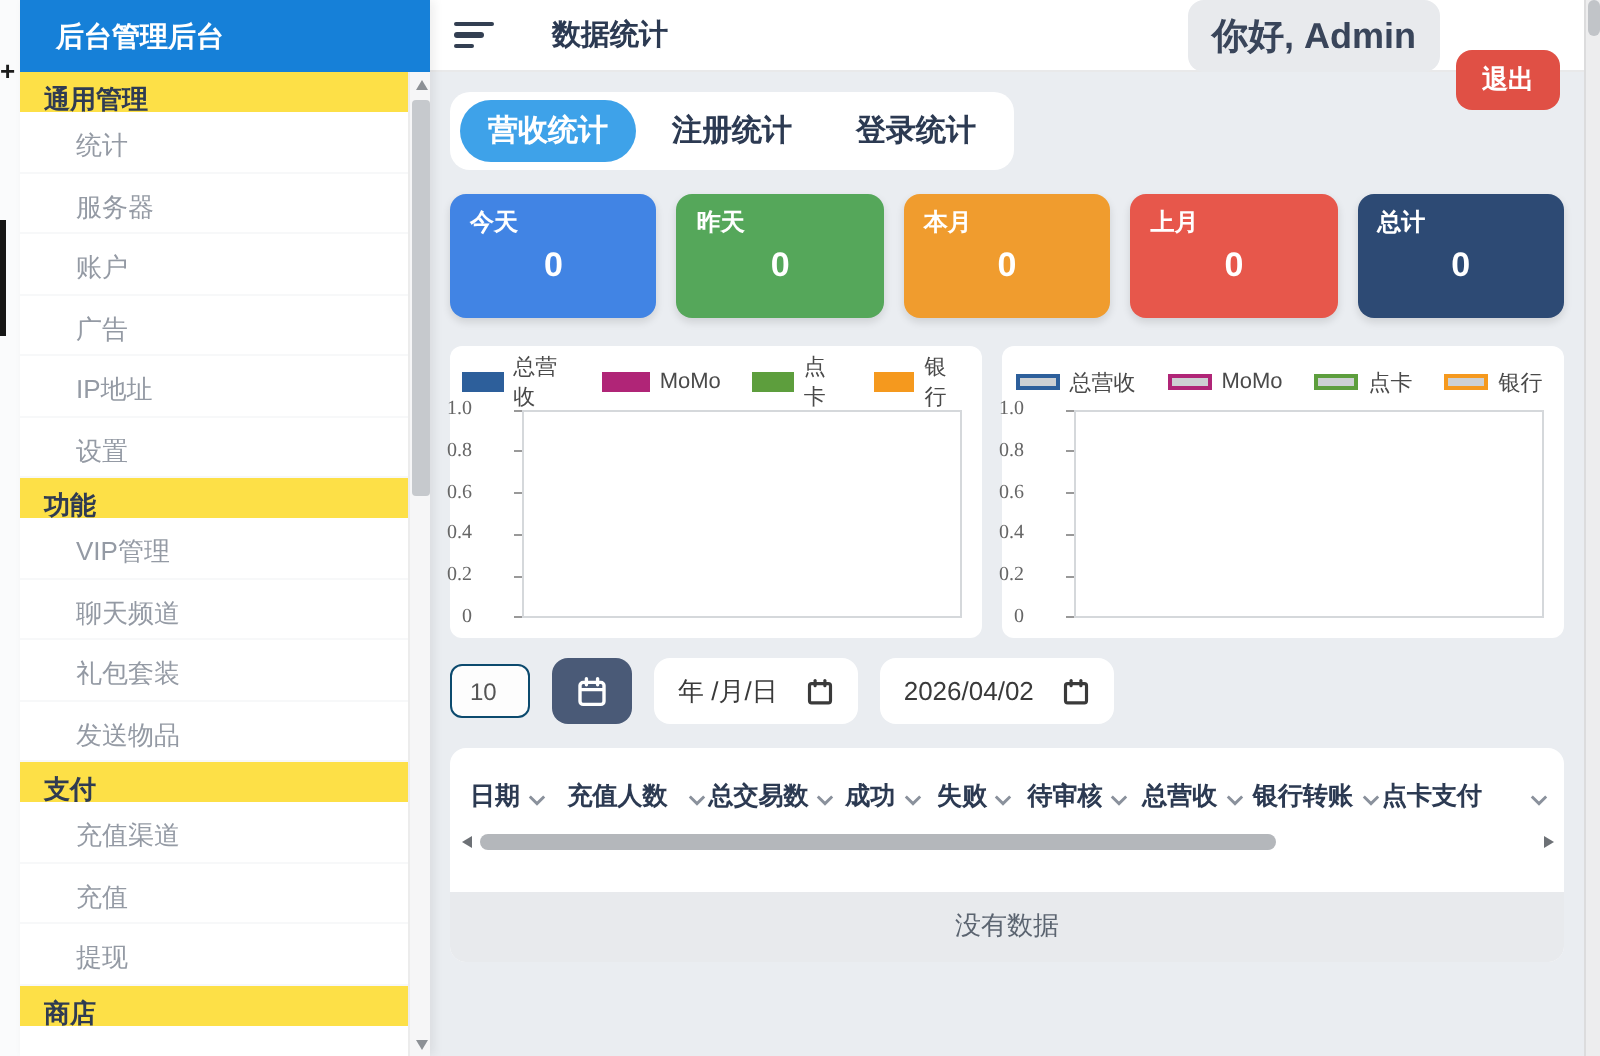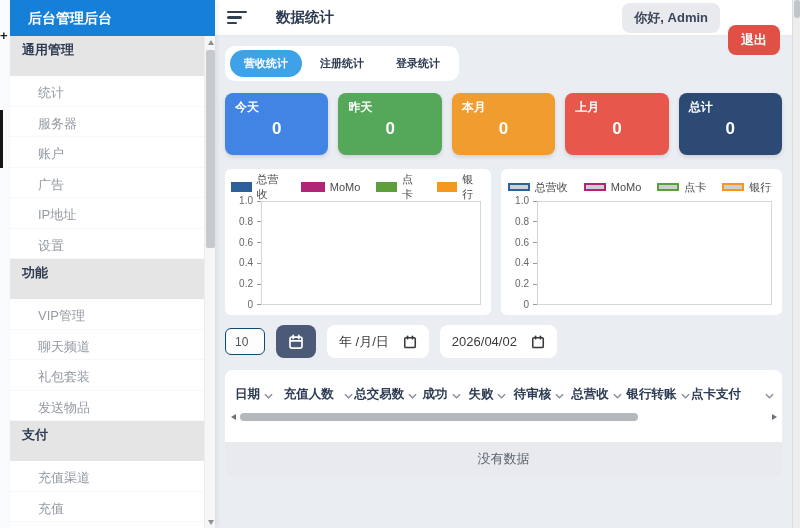--- a/index.html
+++ b/index.html
@@ -8,61 +8,61 @@
 
   
   .edge-strip { position:absolute; left:0; top:0; width:10px; height:528px; background:#fafbfc; z-index:1; }
   .edge-plus { position:absolute; top:28px; left:0; font-size:13px; color:#1c1c1c; font-weight:bold; }
   .edge-bar { position:absolute; top:110px; left:0; width:3px; height:58px; background:#161616; }
 
   
   .sidebar { position:absolute; left:10px; top:0; width:205px; height:528px; background:#fff; z-index:2; box-shadow:2px 0 5px rgba(0,0,0,.07); }
   .side-header { height:36px; line-height:36px; padding-left:18px; color:#fff; font-weight:bold; font-size:14px; }
   .side-body { position:absolute; top:36px; bottom:0; left:0; right:11px; overflow:hidden; }
-  .sec { background:#e5e5e5; color:#2f3b52; font-weight:bold; font-size:13px; padding:5px 10px 5px 12px; height:40px; }
+  .sec { background:#fde047; color:#2f3b52; font-weight:bold; font-size:13px; padding:5px 10px 5px 12px; height:20px; }
   .itm { color:#949aa4; font-size:13px; padding:8px 10px 8px 28px; height:30.5px; border-bottom:1px solid #f7f8f9; cursor:pointer; }
   .side-scrollbar { position:absolute; top:36px; right:0; bottom:0; width:11px; background:#f6f6f7; border-left:1px solid #ececec; }
   .side-scroll-up, .side-scroll-down { position:absolute; left:0; width:11px; height:12px; display:flex; align-items:center; justify-content:center; }
   .side-scroll-up { top:0; } .side-scroll-down { bottom:0; }
   .tri-up { width:0; height:0; border-left:3.5px solid transparent; border-right:3.5px solid transparent; border-bottom:5px solid #8d9196; }
   .tri-down { width:0; height:0; border-left:3.5px solid transparent; border-right:3.5px solid transparent; border-top:5px solid #8d9196; }
   .side-thumb { position:absolute; left:1px; top:14px; width:9px; height:198px; background:#c6c9cd; border-radius:2px; }
 
   
   .main { position:absolute; left:215px; top:0; right:0; height:528px; }
   .topbar { height:36px; background:#fff; display:flex; align-items:center; padding:0 14px 0 12px; border-bottom:1px solid #e9e9ea;gap:15px; }
   .burger { width:20px; margin-right:14px; cursor:pointer; }
   .burger span { display:block; height:2.5px; background:#333f52; border-radius:2px; margin:2.8px 0; }
   .burger span:nth-child(1){ width:20px; } .burger span:nth-child(2){ width:15px; } .burger span:nth-child(3){ width:10px; }
   .page-title { font-size:14.5px; font-weight:bold; color:#2c3a52; }
   .topbar-right { margin-left:auto; display:flex; gap:8px; align-items:center; padding-right:6px; }
-  .greeting { background:#e8eaed; color:#39455a; font-weight:bold; font-size:13px; padding:6px 12px; border-radius:8px; }
+  .greeting { background:#e8eaed; color:#39455a; font-weight:bold; font-size:18px; padding:6px 12px; border-radius:8px; }
   .logout { color:#fff; font-weight:bold; font-size:13px; padding:6px 13px; border-radius:8px; border:none; cursor:pointer;margin-top:44px; }
 
   .content { position:absolute; top:36px; left:0; right:8px; bottom:0; padding:10px 10px 0 10px; }
 
   .tabbar { display:inline-flex; background:#fff; border-radius:10px; padding:4px 5px; gap:4px; }
-  .tab { font-size:11px; font-weight:bold; color:#2c3a52; padding:6px 14px; border-radius:16px; cursor:pointer; }
+  .tab { font-size:15px; font-weight:bold; color:#2c3a52; padding:6px 14px; border-radius:16px; cursor:pointer; }
   .tab.active { color:#fff; }
 
   .cards { display:flex; gap:10px; margin-top:12px; }
   .card { flex:1; height:62px; border-radius:8px; padding:6px 10px; color:#fff; box-shadow:0 2px 4px rgba(0,0,0,.12); }
   .card-label { font-size:12px; font-weight:bold; }
   .card-value { text-align:center; font-size:17px; font-weight:bold; margin-top:3px; }
 
   .charts { display:flex; gap:10px; margin-top:14px; }
   .chart-card { background:#fff; border-radius:6px; padding:8px 10px 10px 6px; height:146px; }
   .chart-card.left { flex:1; } .chart-card.right { flex:1.06; }
   .legend { display:flex; justify-content:center; gap:16px; align-items:center; height:16px; margin:2px 0 6px; }
   .leg-item { display:flex; align-items:center; gap:5px; font-size:11px; color:#4a4a4a; }
   .swatch { width:24px; height:10px; }
   .swatch.outlined { width:22px; height:8px; background:#cdd0d3; border:2px solid; }
   .plot { display:flex; height:104px; }
   .yaxis { width:30px; display:flex; flex-direction:column; justify-content:space-between; align-items:flex-end; font-size:10px; color:#666; margin:-5px 0; }
-  .yaxis span { display:flex; align-items:center; gap:4px; height:10px; line-height:10px; }
+  .yaxis span { display:flex; align-items:center; gap:21px; height:10px; line-height:10px;font-family:Liberation Serif, serif; }
   .yaxis span i { display:block; width:4px; height:1px; background:#999; }
   .plot-box { flex:1; border:1px solid #d5d8db; background:#fff; }
 
   .filter-row { display:flex; align-items:center; gap:11px; margin-top:10px; }
   .page-size { width:40px; height:27px; background:#fdfdfd; border:1px solid #0c4a6e; border-radius:6px; font-size:12px; color:#555; padding-left:9px; font-family:inherit; }
   .cal-btn { width:40px; height:33px; background:#4a5a77; border:none; border-radius:8px; color:#fff; display:flex; align-items:center; justify-content:center; cursor:pointer; }
   .date-box { height:33px; background:#fff; border-radius:8px; display:flex; align-items:center; gap:14px; padding:0 12px; font-size:13px; color:#3a3a3a; cursor:pointer; }
   .date-box svg { color:#3a3a3a; }
 
   .table-panel { margin-top:12px; background:#fff; border-radius:8px; }

